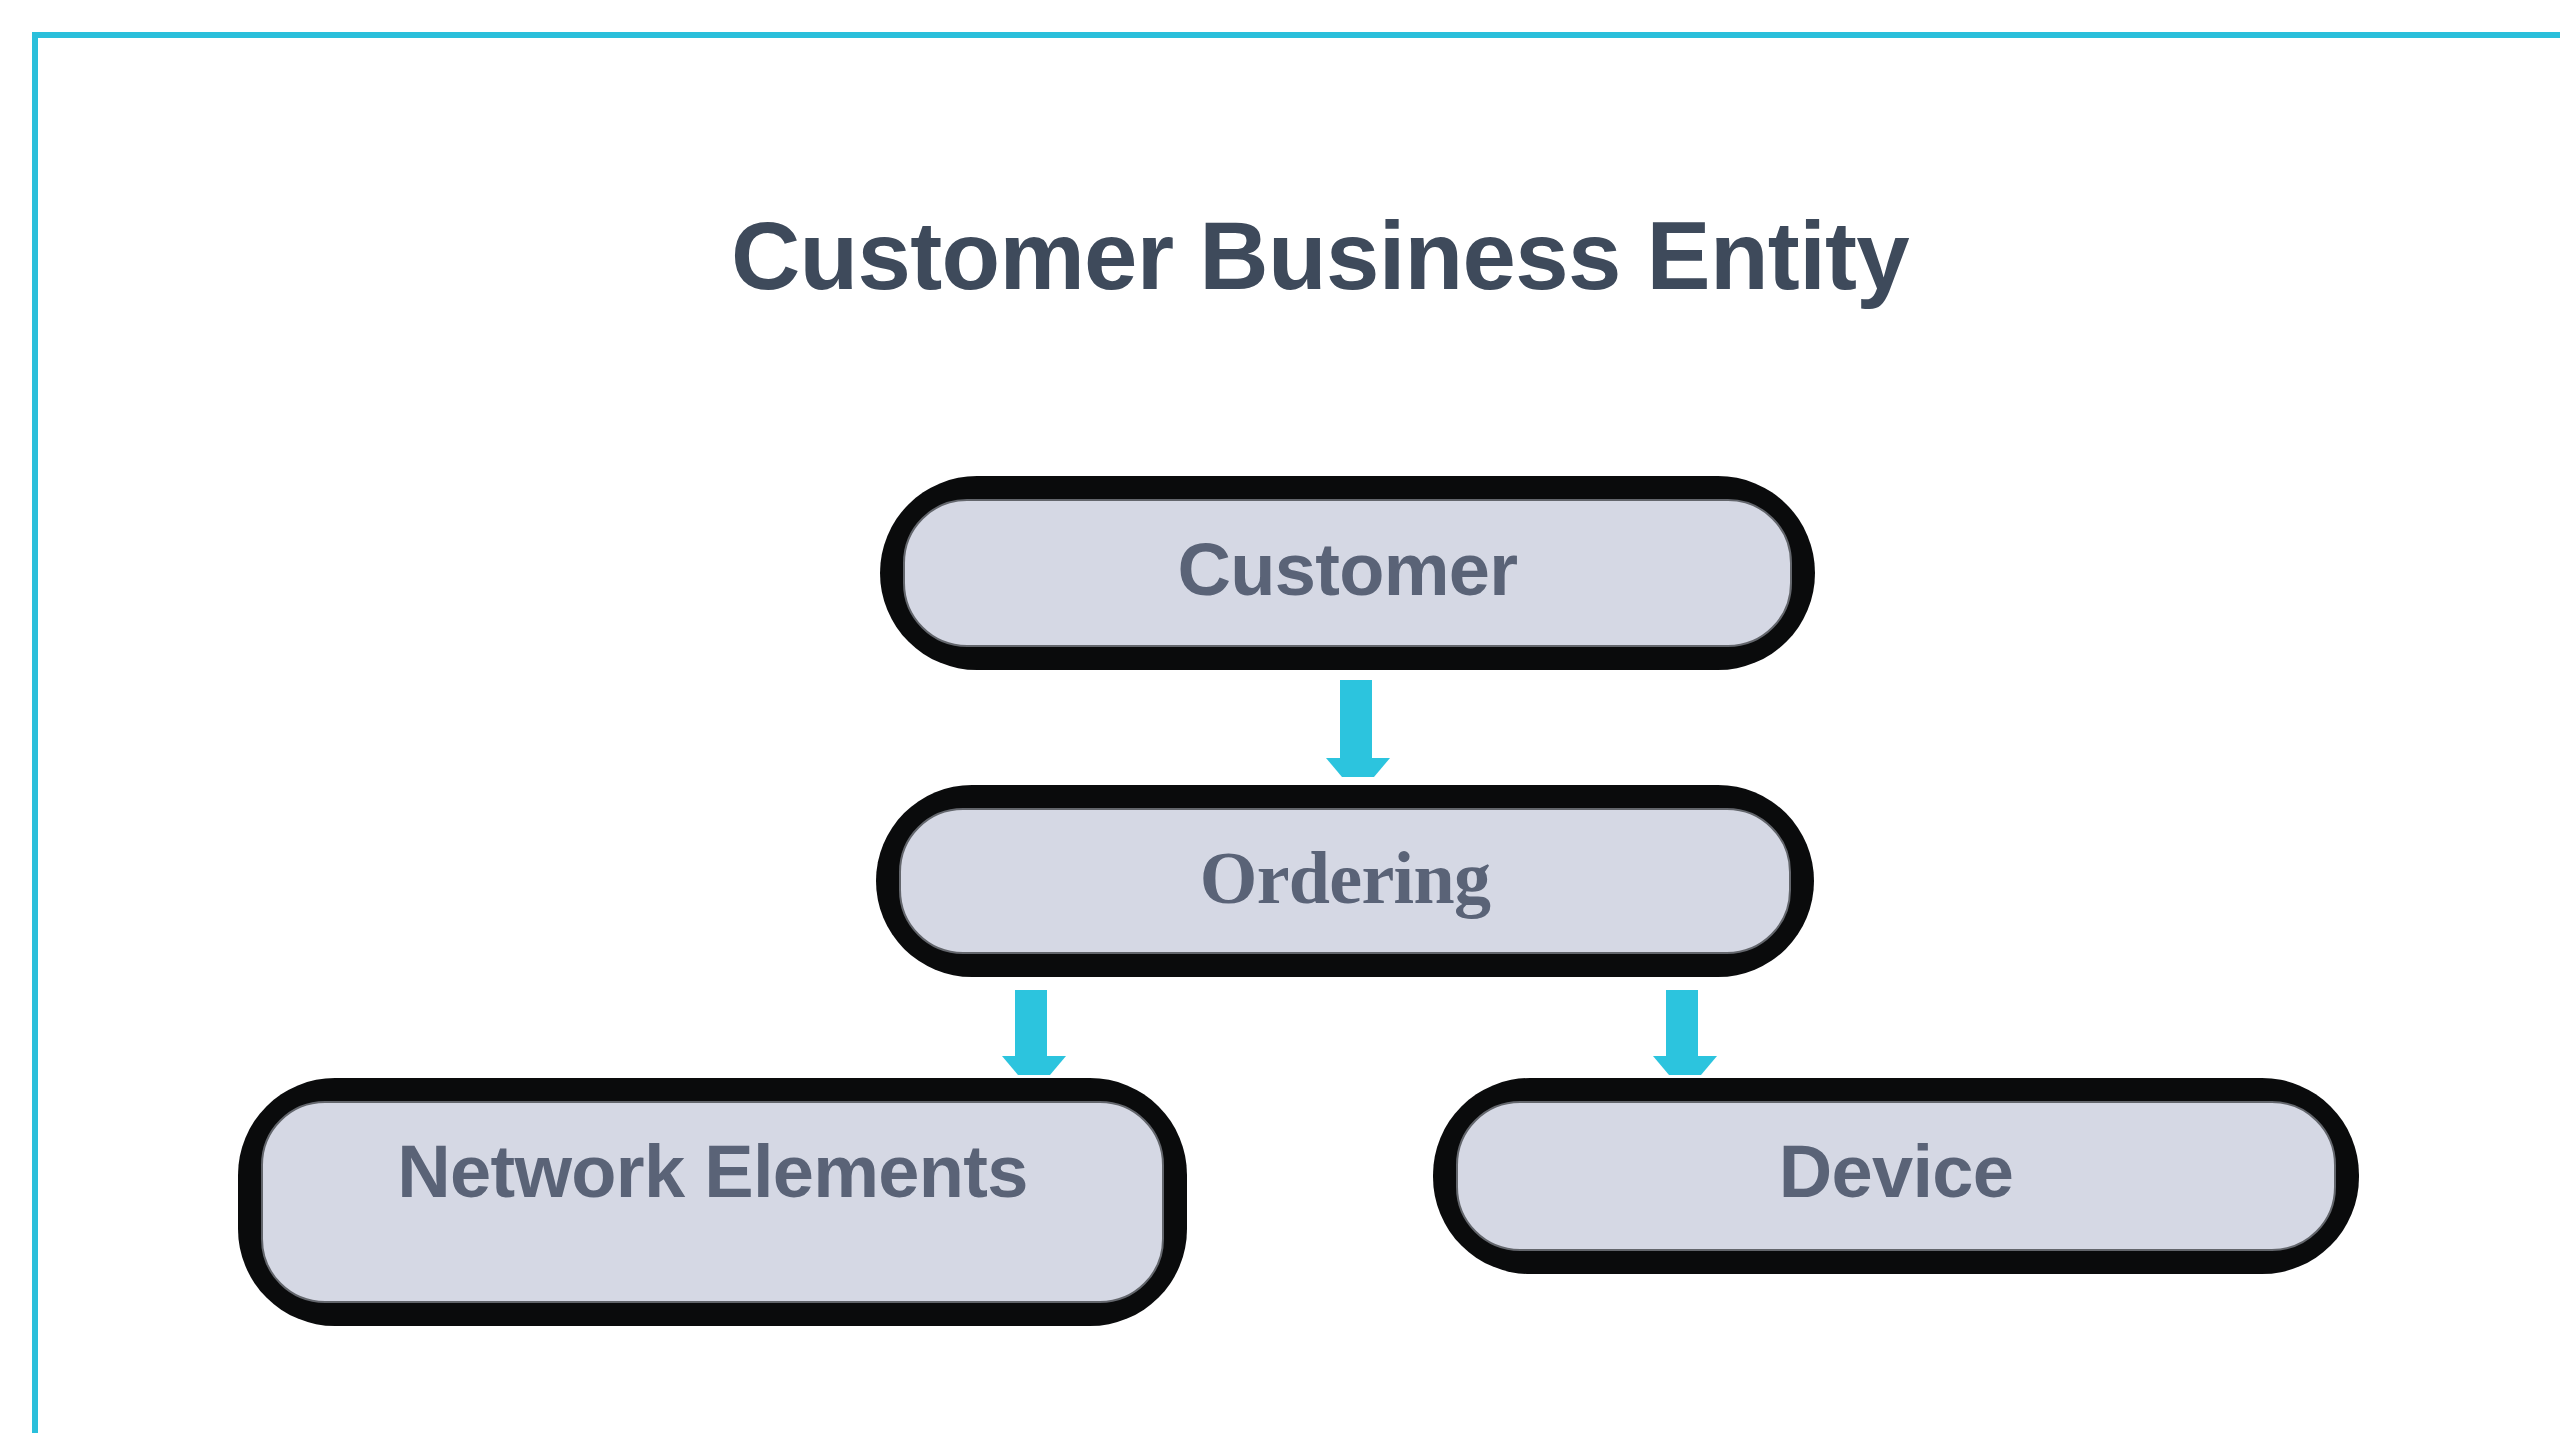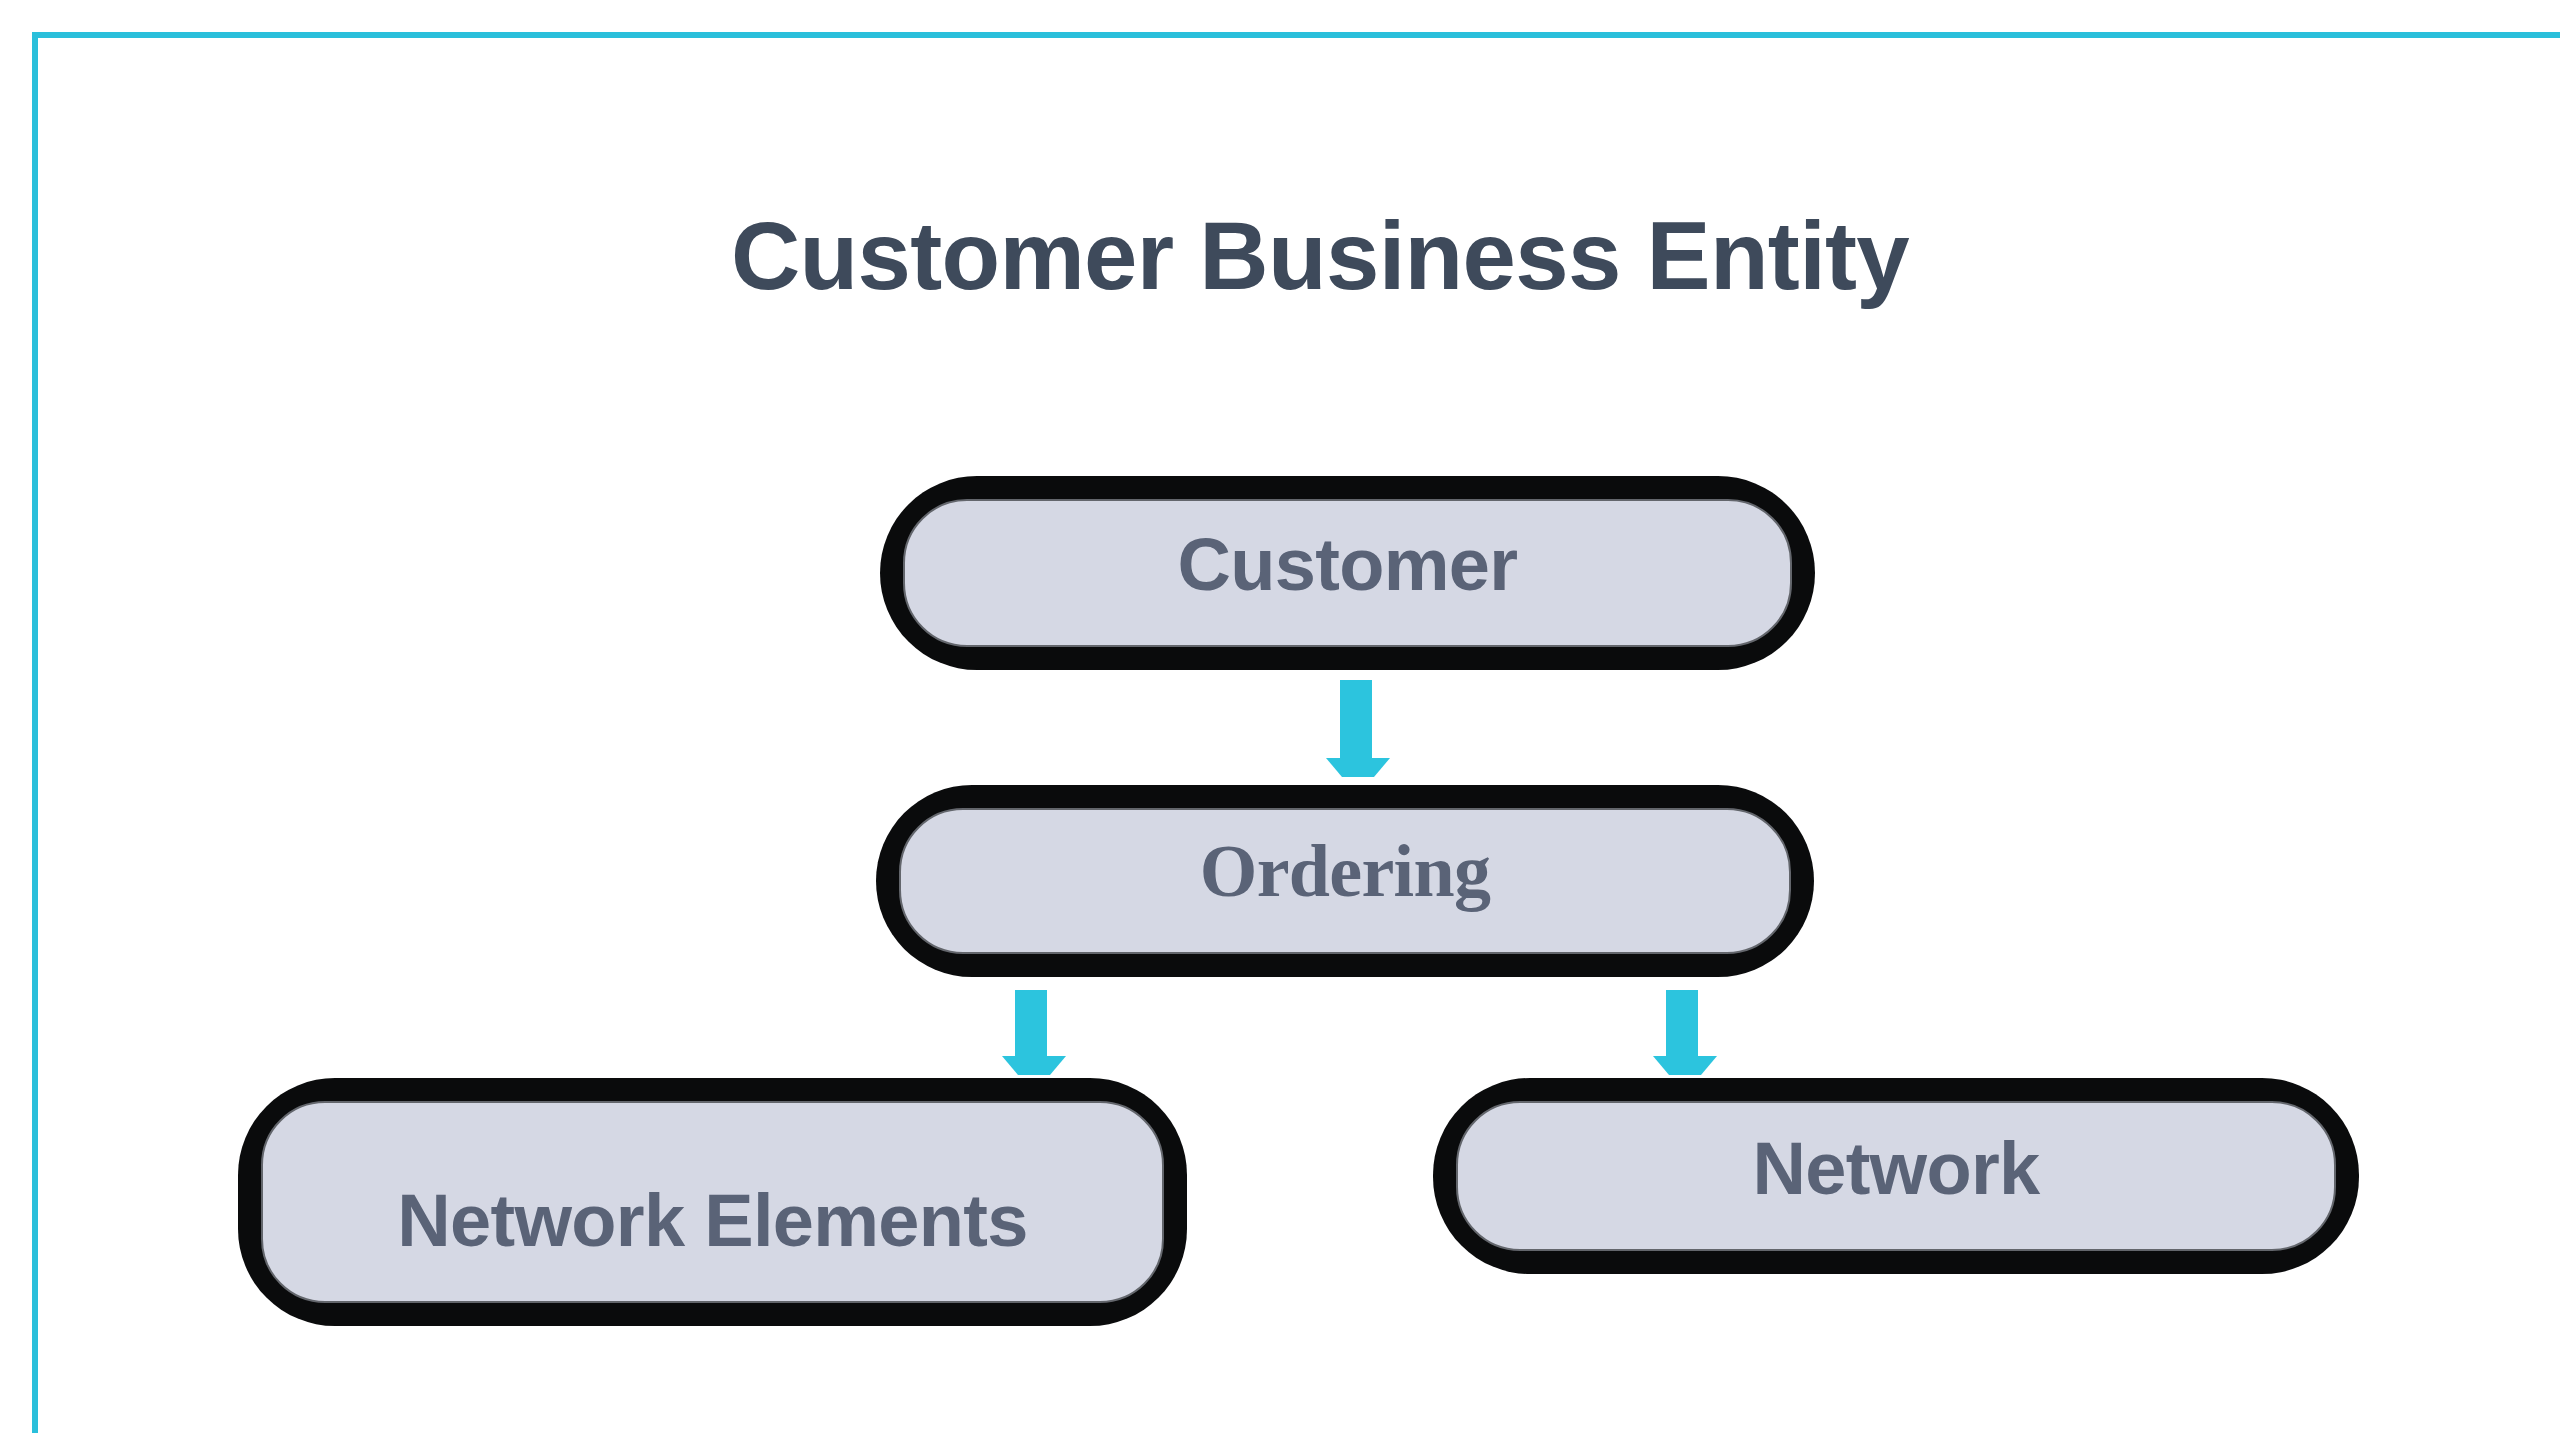--- a/index.html
+++ b/index.html
@@ -40,21 +40,21 @@
     background: var(--node-outline);
     border-radius: 97px;
   }
   .node-inner {
     position: absolute;
     inset: 23px;
     background: var(--node-fill);
     border: 2.8px solid var(--node-inner-stroke);
     border-radius: 64px;
     display: flex;
-    align-items: flex-end;
+    align-items: flex-start;
     justify-content: center;
   }
   .node-label {
     font-size: 74px;
     font-weight: 700;
     color: var(--label-color);
     letter-spacing: -0.7px;
     transform: translateY(-5.6px);
   }
   .node-customer        { left: 842px; top: 438px;  width: 935px; height: 194px; }
@@ -106,21 +106,21 @@
   </div>
 
   <div class="node node-network-elements">
     <div class="node-inner">
       <span class="node-label">Network Elements</span>
     </div>
   </div>
 
   <div class="node node-device">
     <div class="node-inner">
-      <span class="node-label">Network</span>
+      <span class="node-label">Device</span>
     </div>
   </div>
 
   <div class="edge edge-1">
     <div class="edge-shaft"></div>
     <div class="edge-head"></div>
   </div>
 
   <div class="edge edge-2">
     <div class="edge-shaft"></div>

